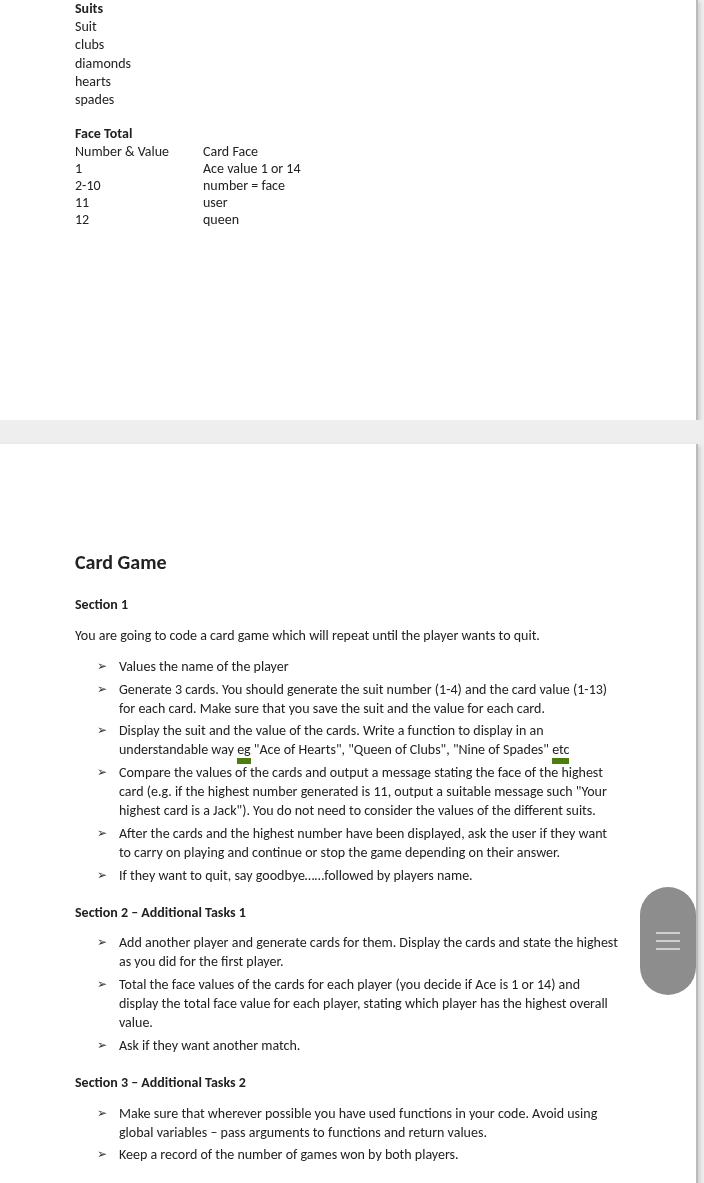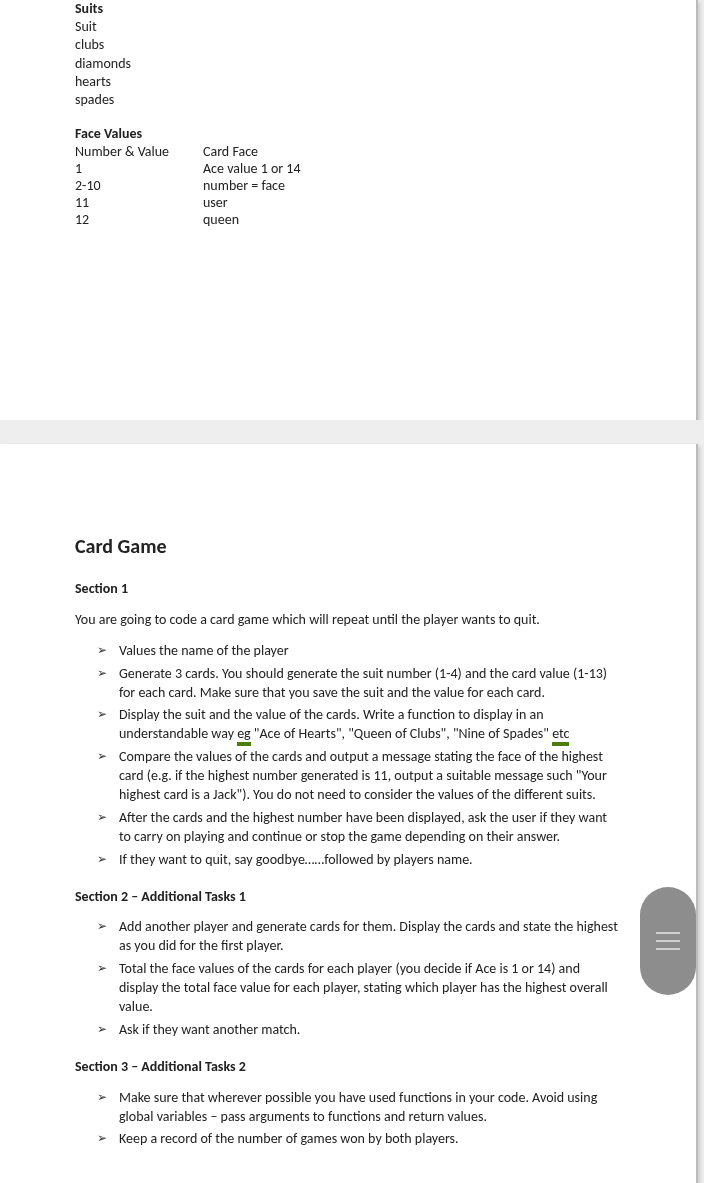--- a/index.html
+++ b/index.html
@@ -3,25 +3,25 @@
 <meta charset="utf-8">
 <style>
   html,body{margin:0;padding:0;background:#eee;font-family:"Segoe UI",Calibri,Arial,sans-serif;color:#222;font-size:14px}
   .scroll-area{width:704px;background:#eee}
   .page{background:#fff;margin:0;border-right:2px solid #bbb;box-shadow:2px 2px 4px rgba(0,0,0,.15);padding:0 75px 8px 75px;box-sizing:border-box;width:698px}
   .page1{min-height:420px}
   .gap{height:24px;background:#eee}
   .page2{padding-top:90px;padding-bottom:60px;min-height:730px}
   .bold{font-weight:700}
   .und{}
-  .red-und{border-bottom:4px solid #4d7c0f}
+  .red-und{border-bottom:6px solid #4d7c0f}
   .fv-row{display:flex}
   .fv-c1{width:128px}
   .fv-c2{}
-  h1.title{font-size:20px;font-weight:700;margin:0 0 22px 0}
+  h1.title{font-size:20px;font-weight:700;margin:16px 0 22px 0}
   .sec-h{font-weight:700;margin:18px 0 12px 0}
   p{margin:12px 0 12px 0;line-height:1.35}
   ul.arrow{list-style:none;padding:0;margin:0 0 10px 0}
   ul.arrow li{position:relative;padding-left:44px;margin:0 0 4px 0;line-height:1.35}
   ul.arrow li::before{content:"➢";position:absolute;left:22px;top:0;color:#333;font-size:12px}
   .hamburger{position:fixed;right:8px;bottom:188px;width:56px;height:108px;border-radius:28px;background:#8d8d8d;display:flex;align-items:center;justify-content:center;flex-direction:column}
   .hamburger span{display:block;width:24px;height:2px;background:#cfcfcf;margin:3px 0}
   .line{margin:0;line-height:1.3}
 </style>
 </head>
@@ -29,21 +29,21 @@
 
 <div class="scroll-area">
 
   <div class="page page1">
     <p class="line bold">Suits</p>
     <p class="line und">Suit</p>
     <p class="line">clubs</p>
     <p class="line">diamonds</p>
     <p class="line">hearts</p>
     <p class="line">spades</p>
-    <p class="line bold" style="margin-top:16px">Face Values</p>
+    <p class="line bold" style="margin-top:16px">Face Total</p>
     <div class="fv-row">
       <span class="fv-c1 und">Number &amp; Value</span>
       <span class="fv-c2 und">Card Face</span>
     </div>
     <div id="fv-body">
         <div class="fv-row">
           <span class="fv-c1">1</span>
           <span class="fv-c2">Ace value 1 or 14</span>
         </div>
         <div class="fv-row">

